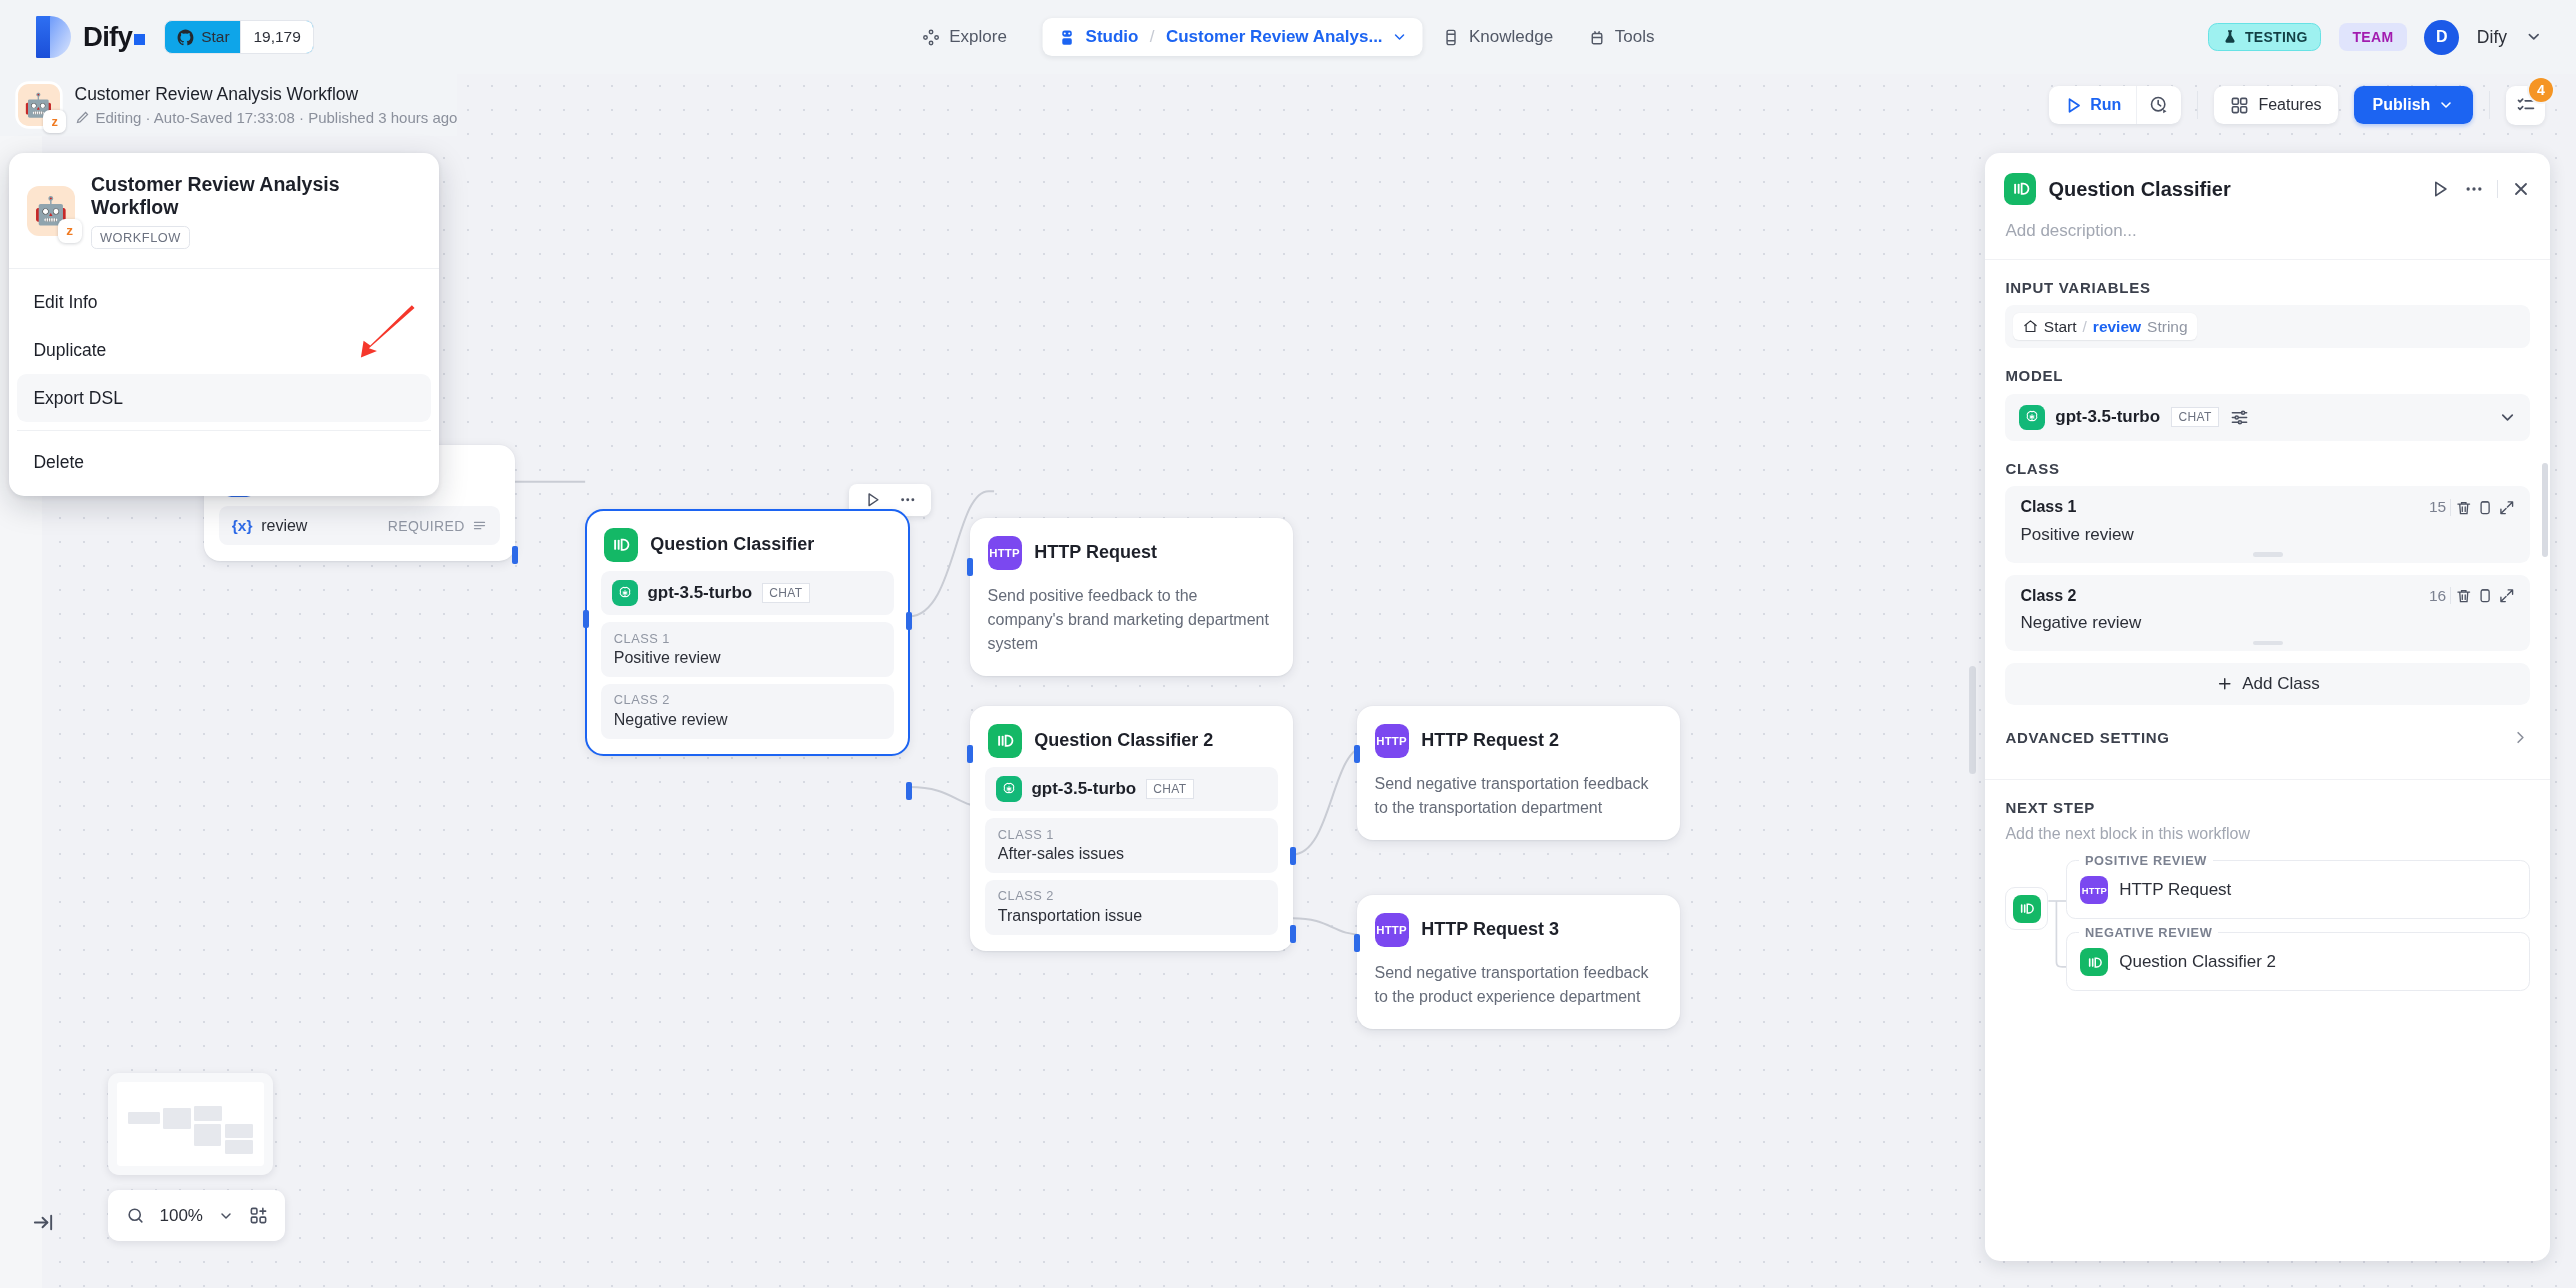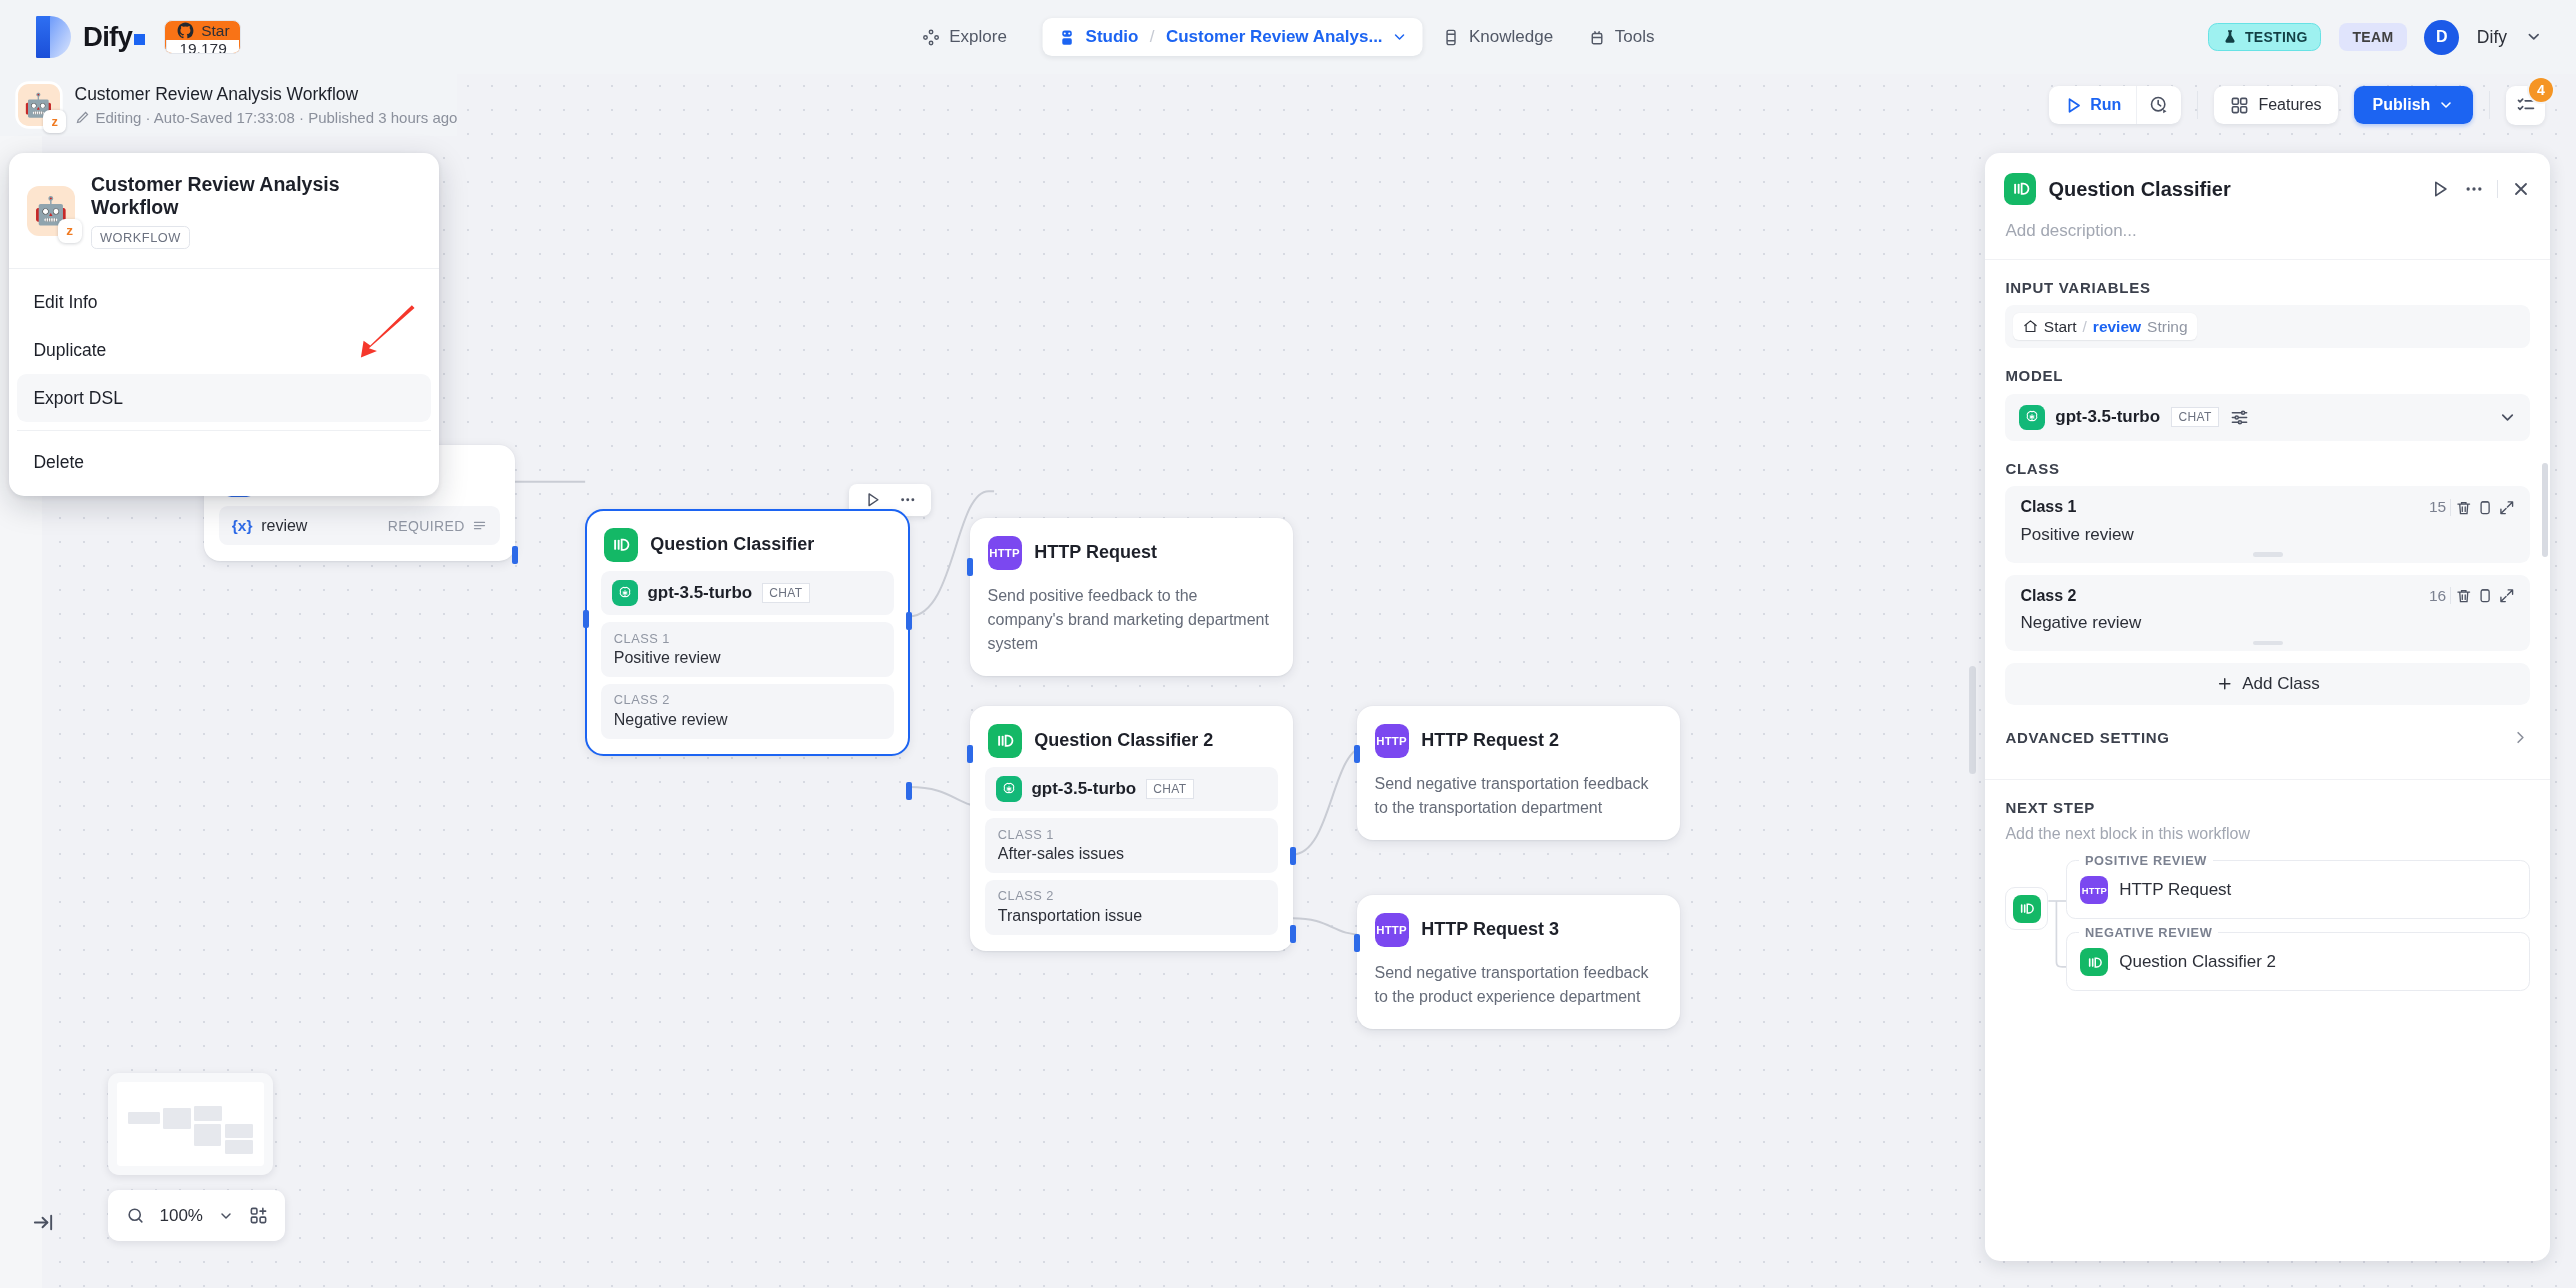--- a/index.html
+++ b/index.html
@@ -22,37 +22,37 @@
   .logo-mark { position: relative; width: 35px; height: 42px; }
   .logo-mark .bar { position: absolute; left: 0; top: 0; width: 15px; height: 42px;
      background: linear-gradient(180deg,#2e6ff2 0%,#1b4fd8 100%); border-radius: 1.3px 0 0 1.3px;}
   .logo-mark .arc { position: absolute; left: 13.5px; top: 0; width: 21.5px; height: 42px;
      background: linear-gradient(120deg,#6e9bfa 0%,#dce6fd 100%);
      border-radius: 0 21px 21px 0; }
   .logo-text { font-size: 27.6px; font-weight: 700; letter-spacing: -0.8px; color: #15161c; }
   .logo-dot { display:inline-block; width: 10.8px; height: 10.8px; background:#1c64f2; margin-left: 2px; vertical-align: 1.3px;}
 
   .star-box { display: flex; align-items: center; margin-left: 19px;
-    border: 0.7px solid #e3e6ec; border-radius: 8px; overflow: hidden; background: #f97316; height: 34px; flex-direction: column;}
+    border: 0.7px solid #e3e6ec; border-radius: 8px; overflow: hidden; background: #0ea5e9; height: 34px;}
   .star-left { display: flex; align-items: center; gap: 6.7px; padding: 0 10.8px 0 10.8px; height: 100%; }
   .star-label { font-size: 15.5px; color: #2c2f38; font-weight: 500;}
   .star-count { padding: 0 12px; height: 100%; display:flex; align-items:center;
     background: #fff; border-left: 0.7px solid #e3e6ec; font-size: 15.5px; color: #2c2f38; font-weight: 500;}
 
   .topnav { position: absolute; left: 50%; transform: translateX(-50%); display: flex; align-items: center; gap: 4px; }
   .nav-item { display: flex; align-items: center; gap: 8.7px; padding: 9.4px 15px; border-radius: 9.4px;
     font-size: 17px; color: #525866; white-space: nowrap; }
   .nav-item.active { background: #fff; box-shadow: 0 1.3px 5.4px rgba(16,24,40,.08); color:#1c64f2; font-weight:600;margin-left:17px;}
   .nav-sep { color: #c6cad3; font-weight: 400; margin: 0 2.7px;}
   .nav-breadcrumb { color:#1c64f2; font-weight:600; }
 
   .topright { position: absolute; right: 34px; display: flex; align-items: center; gap: 17.5px; }
   .badge-testing { display:flex; align-items:center; gap:7.4px; background:#9ef1f0; border:0.7px solid #67e2e5;
      border-radius: 9.4px; padding: 5.4px 12.8px; font-size: 14px; font-weight: 700; color:#123f45; letter-spacing:0.3px;}
-  .badge-team { background:#e0e4fc; color:#404040; border-radius:8px; padding:6px 13.5px;
+  .badge-team { background:#e0e4fc; color:#a21caf; border-radius:8px; padding:6px 13.5px;
      font-size:14px; font-weight:700; letter-spacing:0.3px; }
   .avatar-circle { width:35px; height:35px; border-radius:50%; background:#1c5ae8; color:#fff;
      display:flex; align-items:center; justify-content:center; font-size:16px; font-weight:600;}
   .user-name { font-size:17.5px; color:#2c2f38; }
 
   
   .appbar {
     position: absolute; top: 74px; left: 0; width: 2576px; height: 62px;
     display: flex; align-items: center; z-index: 50;
   }

